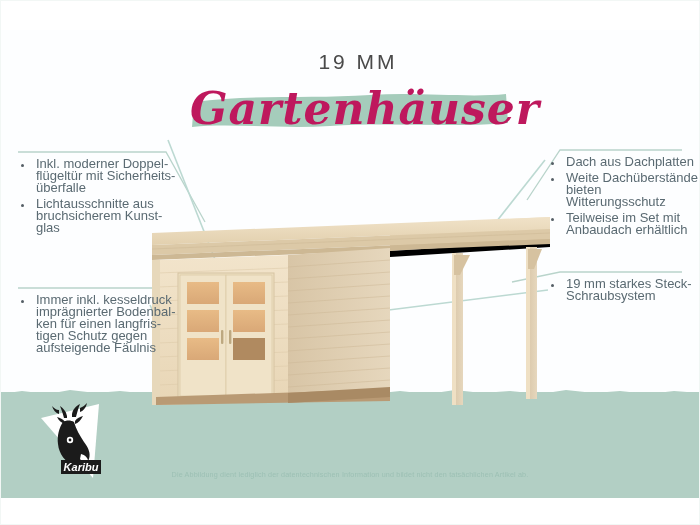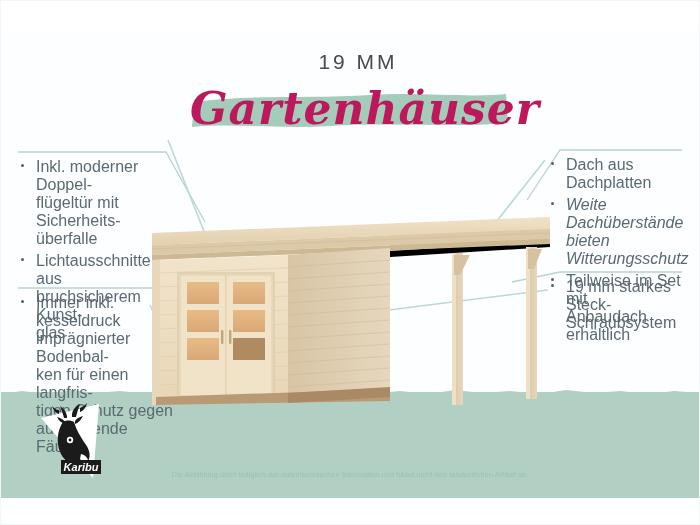--- a/index.html
+++ b/index.html
@@ -67,22 +67,22 @@
     font-weight:bold;
     letter-spacing:1px;
     line-height:46px;
     white-space:nowrap;
   }
 
   
   .callout{
     position:absolute;
     color:#5a6a72;
-    font-size:16px;
-    line-height:18px;
+    font-size:13px;
+    line-height:12px;
     font-family:"Liberation Sans", sans-serif;
   }
   .callout ul{
     list-style:none;
     margin:0;padding:0;
   }
   .callout li{
     position:relative;
     padding-left:18px;
     margin-bottom:4px;
@@ -299,21 +299,21 @@
 imprägnierter Bodenbal-
 ken für einen langfris-
 tigen Schutz gegen
 aufsteigende Fäulnis</span></li>
     </ul>
   </div>
 
   <div class="callout" style="left:548px;top:156px;width:150px;">
     <ul>
       <li><span style="white-space:pre-line;">Dach aus Dachplatten</span></li>
-      <li><span style="white-space:pre-line;font-style:italic;">Weite Dachüberstände
+      <li><span style="white-space:pre-line;">Weite Dachüberstände
 bieten Witterungsschutz</span></li>
       <li><span style="white-space:pre-line;">Teilweise im Set mit
 Anbaudach erhältlich</span></li>
     </ul>
   </div>
 
   <div class="callout" style="left:548px;top:278px;width:150px;">
     <ul>
       <li><span style="white-space:pre-line;">19 mm starkes Steck-
 Schraubsystem</span></li>

